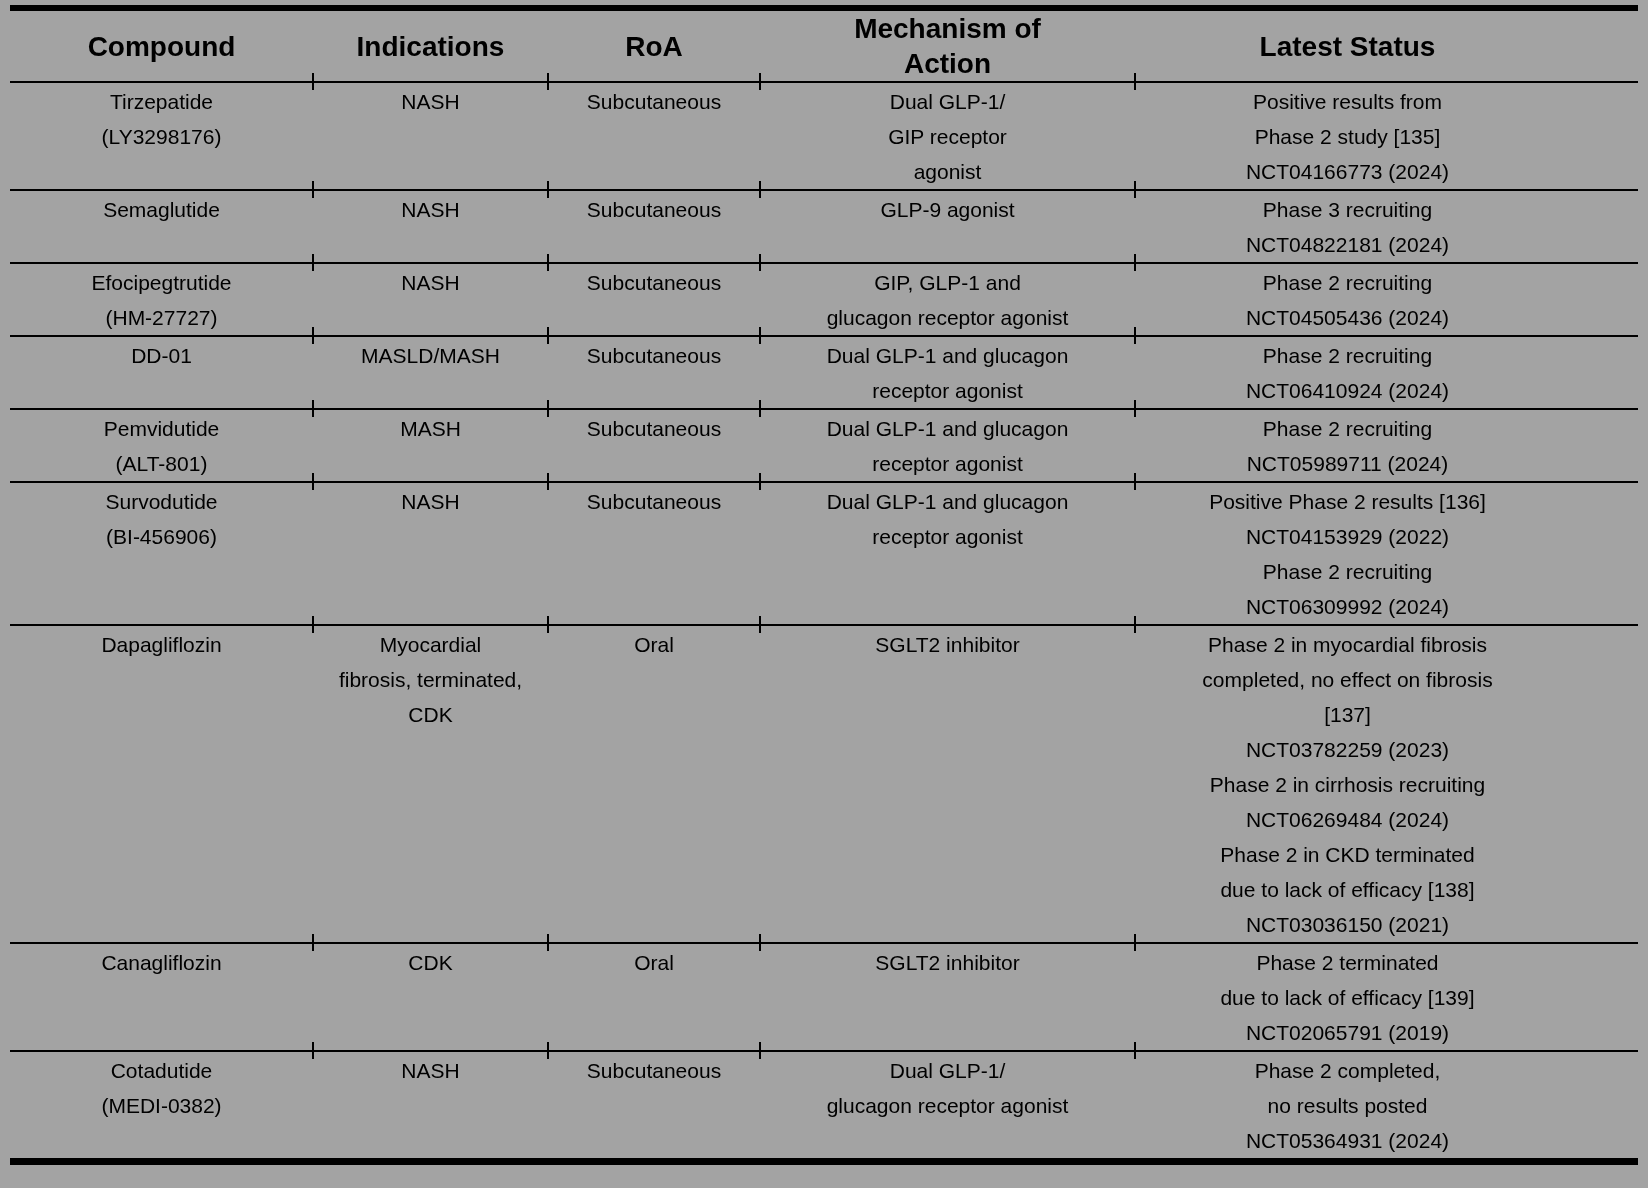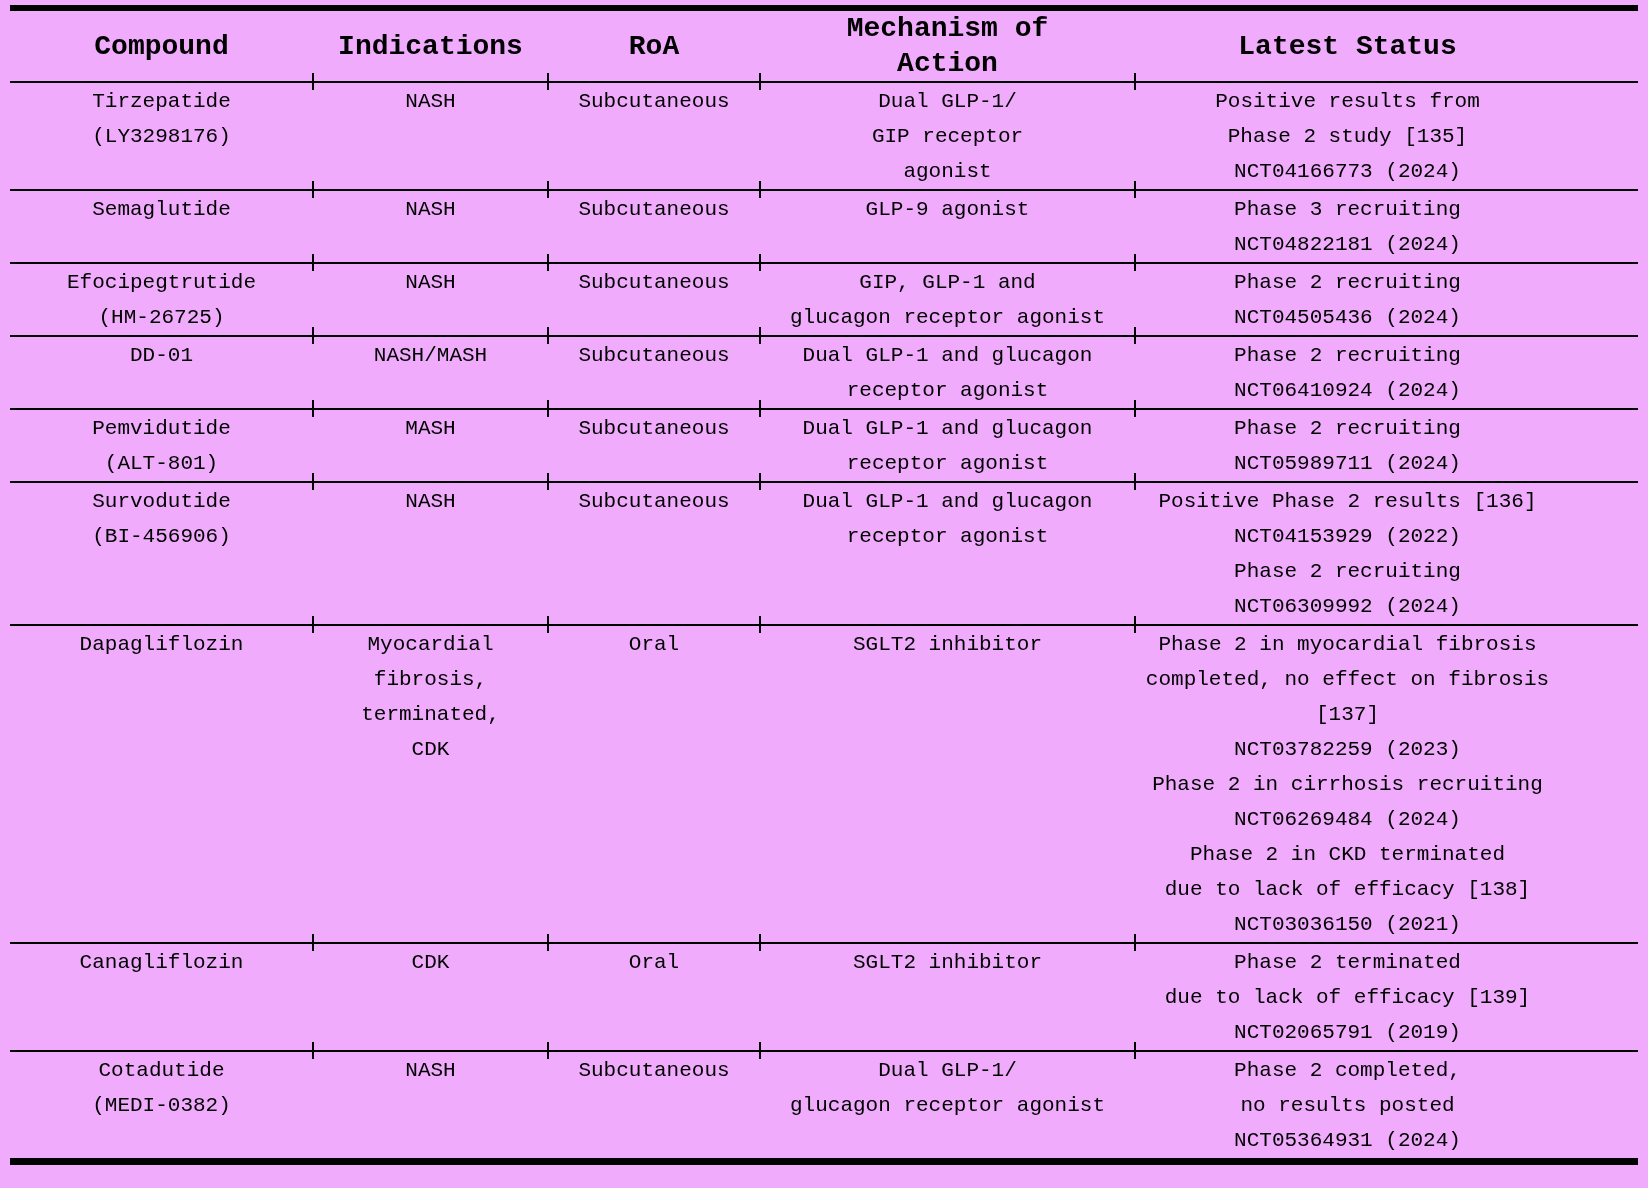--- a/index.html
+++ b/index.html
@@ -4,22 +4,22 @@
 <style>
   html, body {
     margin: 0;
     padding: 0;
     background: #ffffff;
   }
   .page {
     position: relative;
     width: 1648px;
     height: 1188px;
-    background: #f0abfc;
-    font-family: Liberation Mono, monospace;
+    background: #a3a3a3;
+    font-family: Liberation Sans, sans-serif;
     color: #000000;
     overflow: hidden;
   }
   table.paper-table {
     border-collapse: collapse;
     table-layout: fixed;
     width: 1628px;
     margin: 5px 0 0 10px;
     border-top: 6px solid #000;
     border-bottom: 7px solid #000;
@@ -113,31 +113,31 @@
       <tr>
         <td>Semaglutide</td>
         <td>NASH</td>
         <td>Subcutaneous</td>
         <td>GLP-9 agonist</td>
         <td>Phase 3 recruiting
 NCT04822181 (2024)</td>
       </tr>
       <tr>
         <td>Efocipegtrutide
-(HM-26725)</td>
+(HM-27727)</td>
         <td>NASH</td>
         <td>Subcutaneous</td>
         <td>GIP, GLP-1 and
 glucagon receptor agonist</td>
         <td>Phase 2 recruiting
 NCT04505436 (2024)</td>
       </tr>
       <tr>
         <td>DD-01</td>
-        <td>NASH/MASH</td>
+        <td>MASLD/MASH</td>
         <td>Subcutaneous</td>
         <td>Dual GLP-1 and glucagon
 receptor agonist</td>
         <td>Phase 2 recruiting
 NCT06410924 (2024)</td>
       </tr>
       <tr>
         <td>Pemvidutide
 (ALT-801)</td>
         <td>MASH</td>

